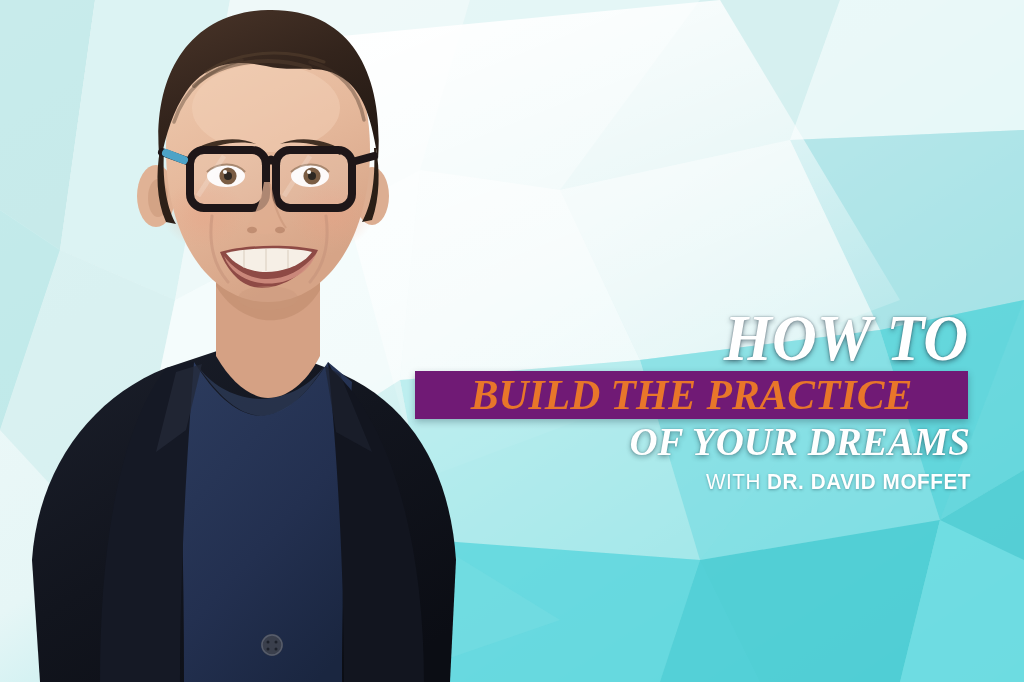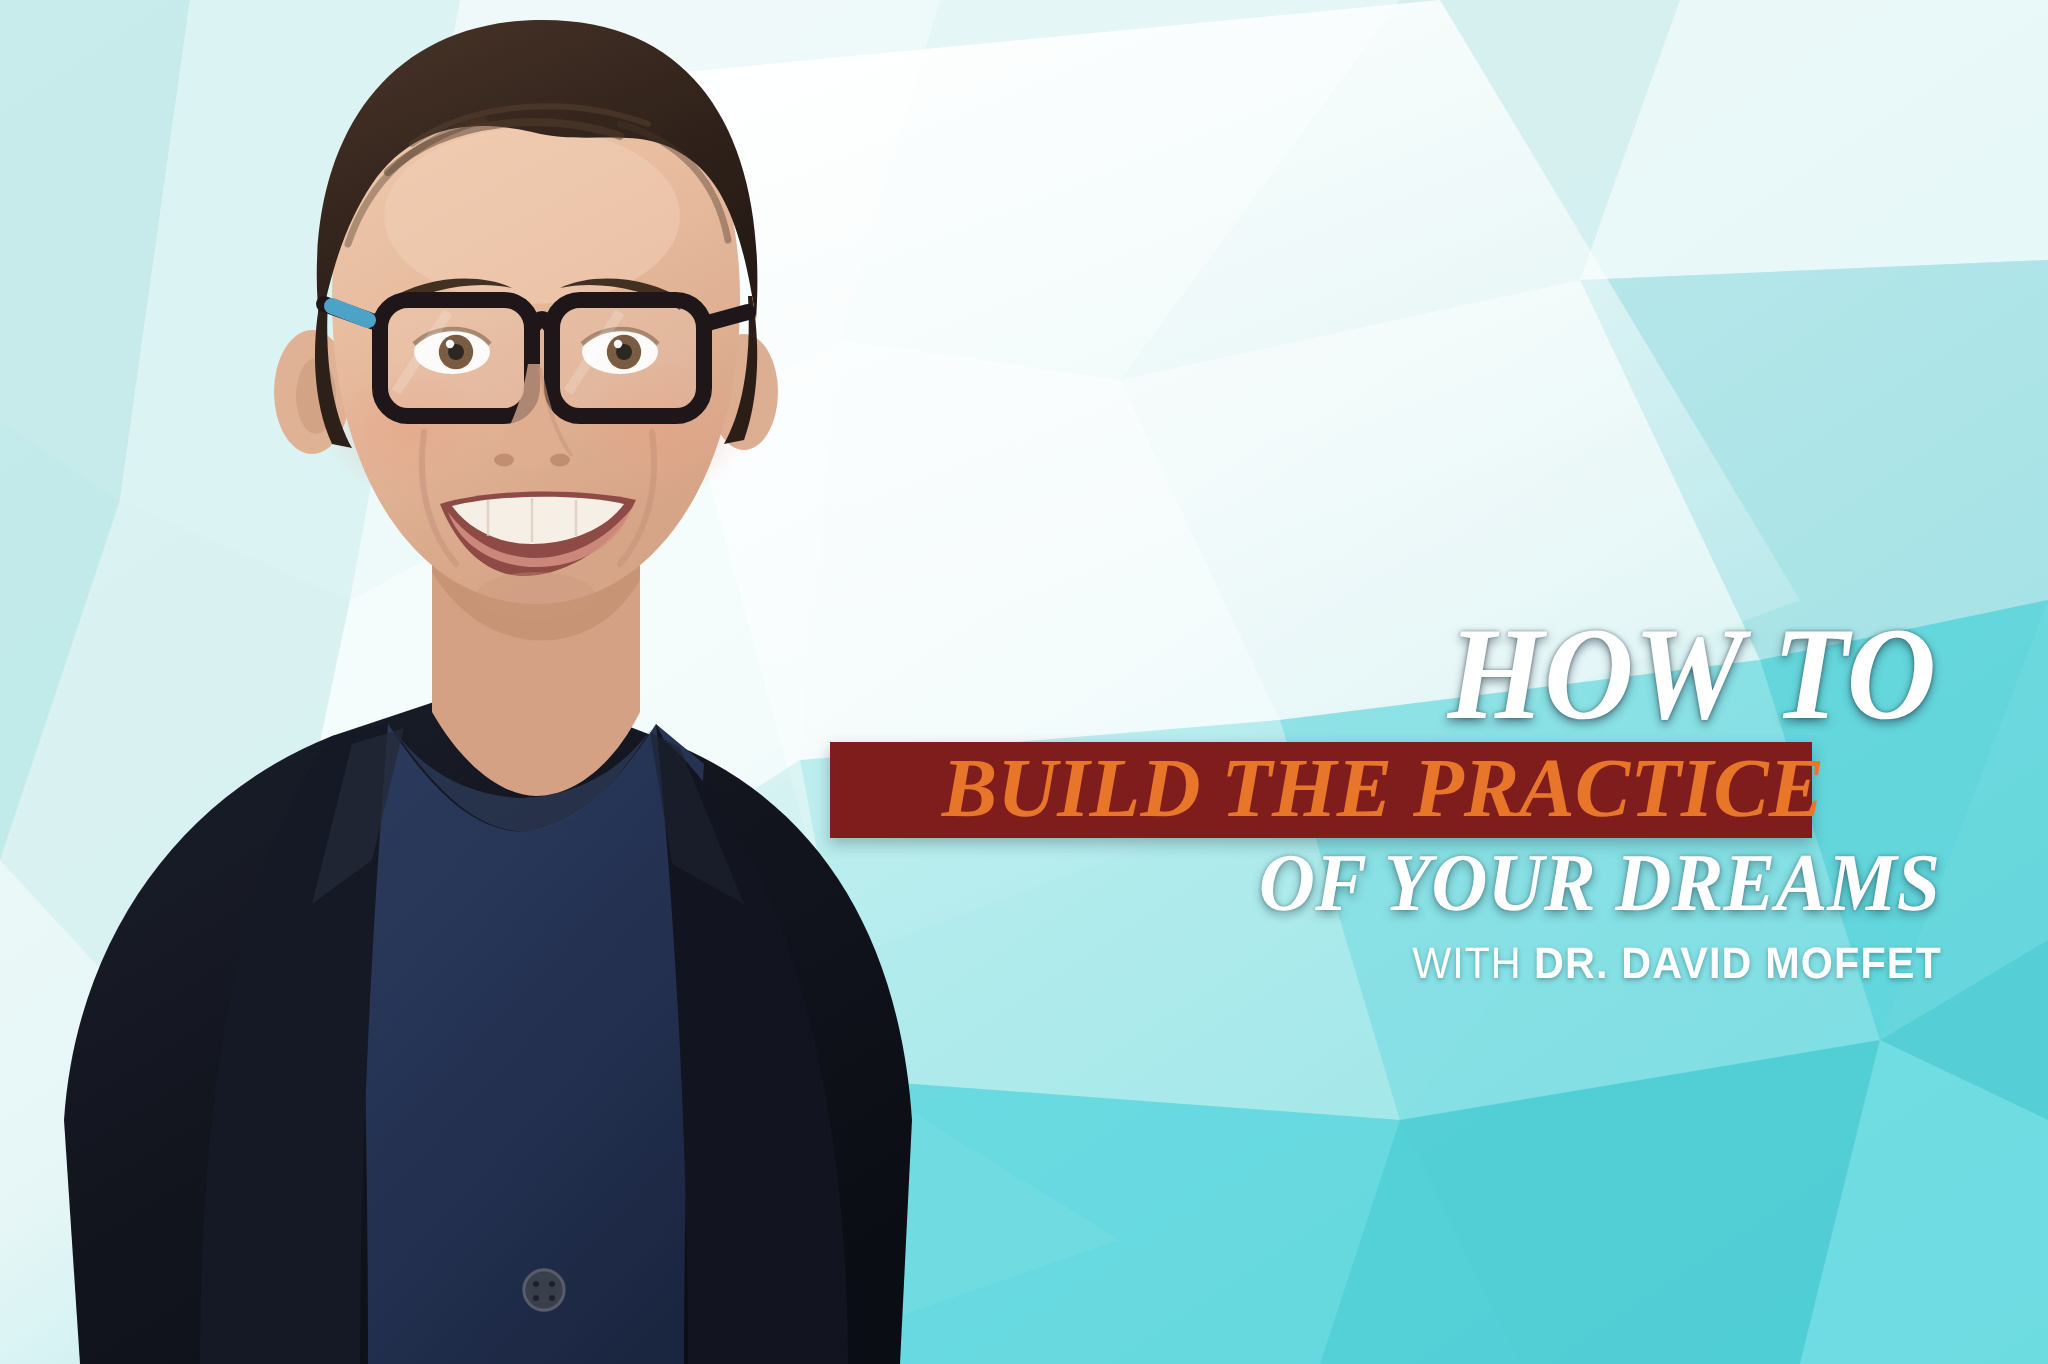--- a/index.html
+++ b/index.html
@@ -63,23 +63,23 @@
       0 0px 2px rgba(20,40,55,0.45);
     white-space: nowrap;
     transform: scaleX(0.94);
     transform-origin: right center;
   }
 
   .band {
     position: absolute;
     left: 415px;
     top: 371px;
-    width: 491px;
+    width: 553px;
     height: 48px;
-    background: #7f1d1d;
+    background: #701a75;
     box-shadow: 0 3px 7px rgba(20,50,60,0.30);
   }
   .band-text {
     position: absolute;
     left: 0;
     top: 0;
     width: 553px;
     height: 48px;
     line-height: 48px;
     text-align: center;

